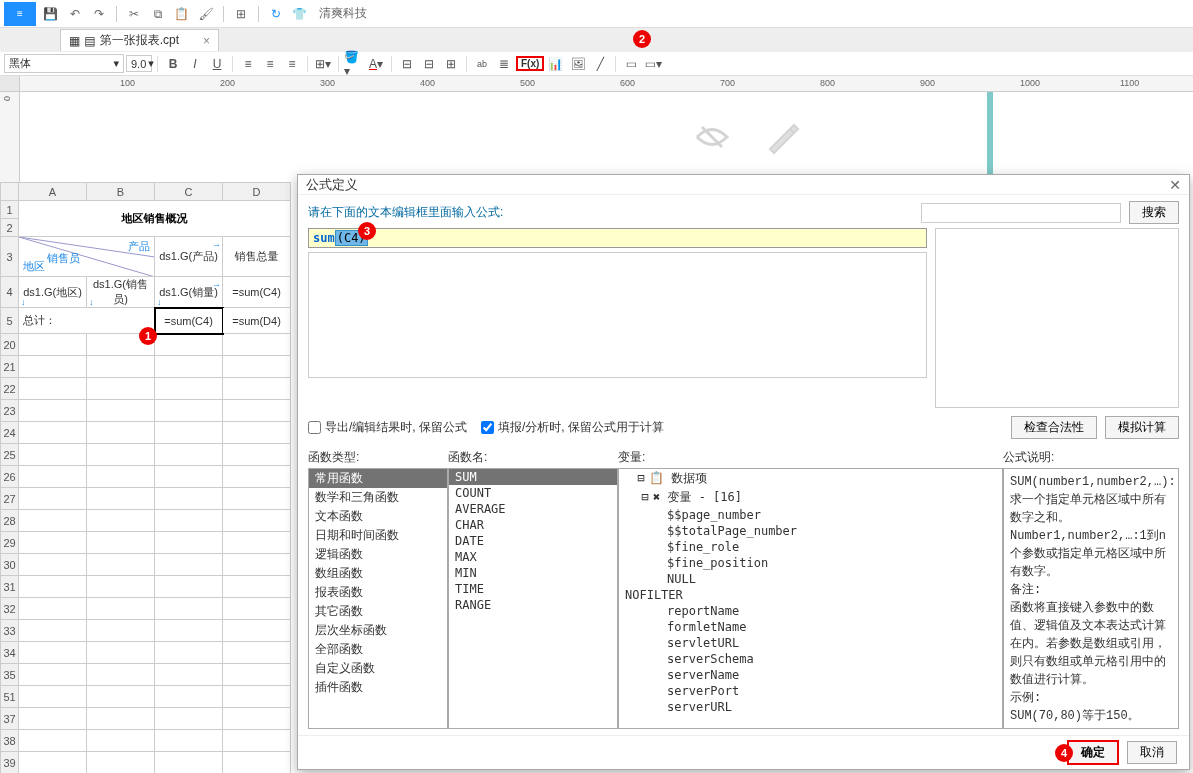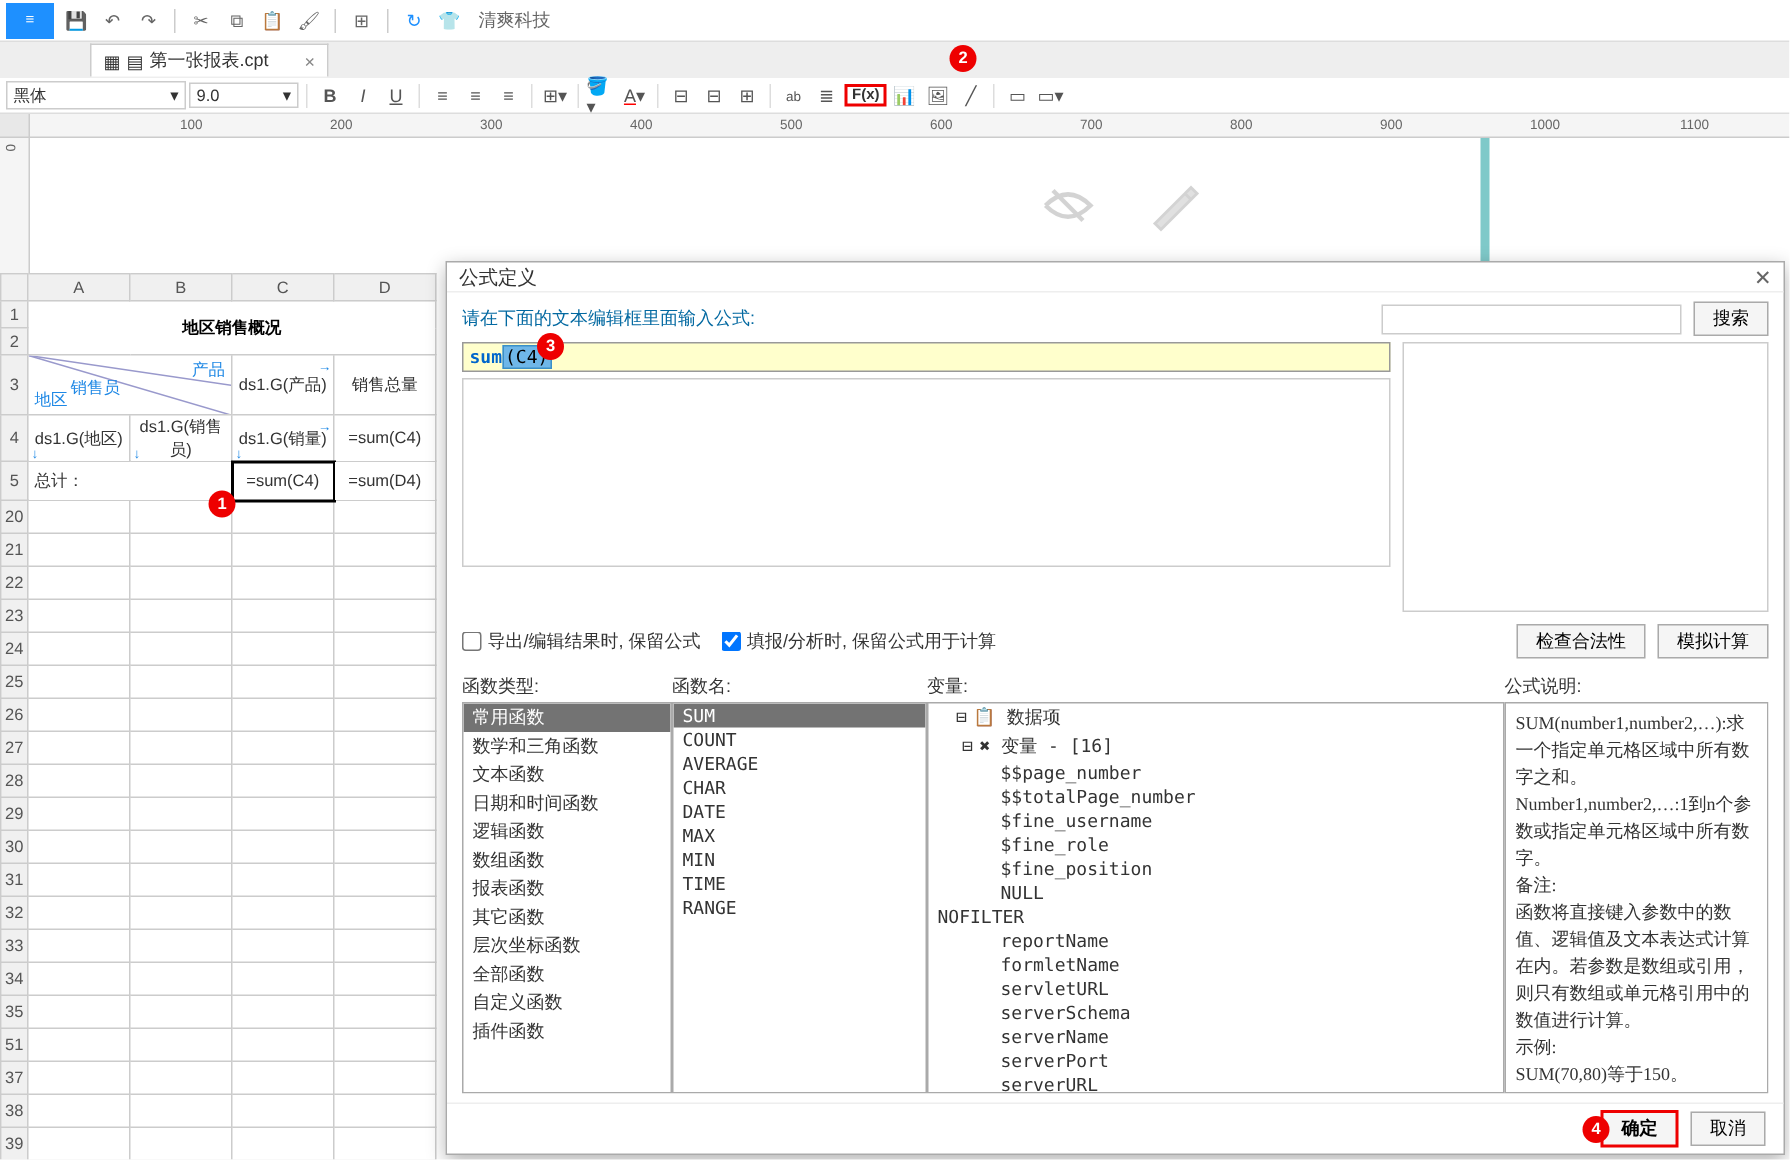--- a/index.html
+++ b/index.html
@@ -82,21 +82,21 @@
 .panel { display: flex; flex-direction: column; }
 .panel-hdr { font-size: 12px; color: #333; padding: 2px 0; }
 .listbox { border: 1px solid #aaa; flex: 1; overflow: auto; font-size: 12px; }
 .listbox .item { padding: 1px 6px; white-space: nowrap; cursor: pointer; font-family: Consolas, SimSun, monospace; }
 .listbox .item.sel { background: #737373; color: #fff; }
 .tree-icon { display: inline-block; width: 12px; text-align: center; margin-right: 2px; }
 .p1 { width: 140px; }
 .p2 { width: 170px; }
 .p3 { flex: 1; }
 .p4 { width: 176px; }
-.desc-box { border: 1px solid #aaa; flex: 1; overflow: auto; padding: 4px 6px; font-size: 12px; line-height: 1.5; font-family: Liberation Serif, serif; }
+.desc-box { border: 1px solid #aaa; flex: 1; overflow: auto; padding: 4px 6px; font-size: 12px; line-height: 1.5; font-family: Liberation Mono, monospace; }
 
 .dlg-footer { height: 34px; display: flex; align-items: center; justify-content: flex-end; gap: 8px; padding: 0 12px; border-top: 1px solid #eee; position: relative; }
 .btn.primary { border: 1px solid #666; font-weight: bold; }
 </style>
 </head>
 <body>
 
 <div class="top-bar">
   <div class="logo">≡</div>
   <span class="tb-icon">💾</span>
@@ -122,21 +122,21 @@
     <span>第一张报表.cpt</span>
     <span class="close">×</span>
   </div>
 </div>
 
 <div class="fmt-bar">
   <span class="fmt-sel" style="width:120px">
       <span>黑体</span> 
       <span style="margin-left:auto">▾</span>
     </span>
-  <span class="fmt-sel" style="width:73px">
+  <span class="fmt-sel" style="width:26px">
       <span>9.0</span> 
       <span style="margin-left:auto">▾</span>
     </span>
   <span class="fmt-sep"></span>
   <span class="fmt-btn">
       <b>B</b>
     </span>
   <span class="fmt-btn">
       <i>I</i>
     </span>
@@ -455,21 +455,20 @@
             <div class="item">RANGE</div>
           </div>
       </div>
       <div class="panel p3">
         <div class="panel-hdr">变量:</div>
         <div class="listbox" id="var-list">
             <div class="item" style="padding-left: 16px;"><span class="tree-icon">⊟</span>📋 数据项</div>
             <div class="item" style="padding-left: 20px;"><span class="tree-icon">⊟</span>✖ 变量 - [16]</div>
             <div class="item" style="padding-left: 48px;">$$page_number</div>
             <div class="item" style="padding-left: 48px;">$$totalPage_number</div>
-            <div class="item" style="padding-left: 48px;">$fine_username</div>
             <div class="item" style="padding-left: 48px;">$fine_role</div>
             <div class="item" style="padding-left: 48px;">$fine_position</div>
             <div class="item" style="padding-left: 48px;">NULL</div>
             <div class="item" style="">NOFILTER</div>
             <div class="item" style="padding-left: 48px;">reportName</div>
             <div class="item" style="padding-left: 48px;">formletName</div>
             <div class="item" style="padding-left: 48px;">servletURL</div>
             <div class="item" style="padding-left: 48px;">serverSchema</div>
             <div class="item" style="padding-left: 48px;">serverName</div>
             <div class="item" style="padding-left: 48px;">serverPort</div>

